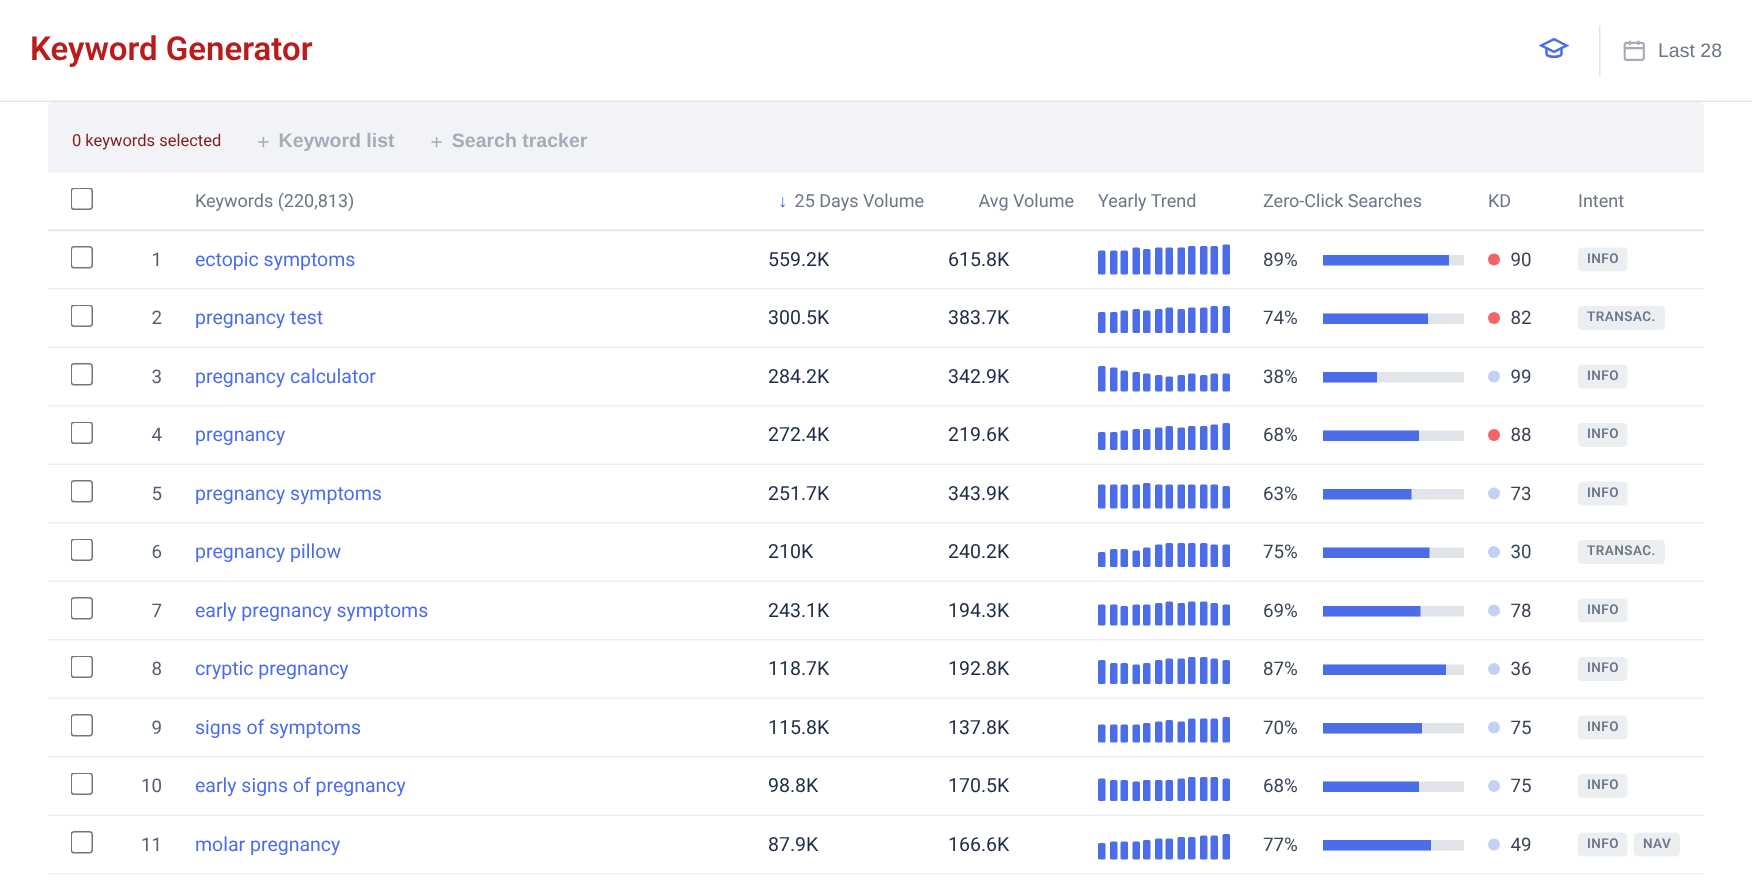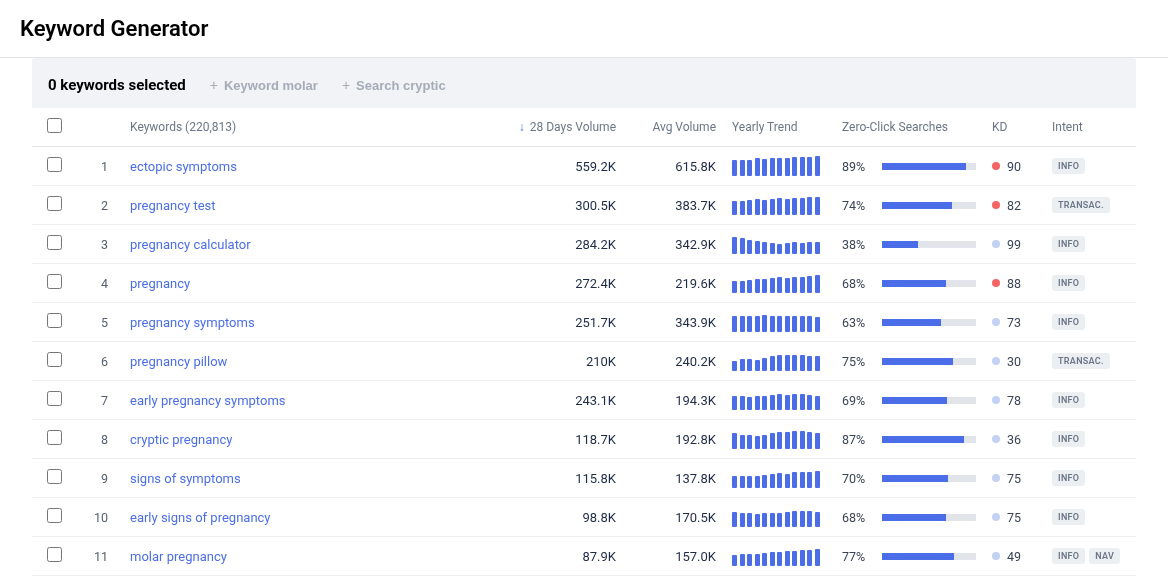--- a/index.html
+++ b/index.html
@@ -1,37 +1,37 @@
 <!DOCTYPE html>
 <html><head>
 <meta charset="utf-8">
 <style>
 * { box-sizing: border-box; margin: 0; padding: 0; }
 body { font-family: -apple-system, BlinkMacSystemFont, "Segoe UI", Roboto, Arial, sans-serif; font-size: 13px; color: #1e2b48; background: #fff; }
 
 .header { display: flex; align-items: center; justify-content: space-between; padding: 16px 20px; border-bottom: 1px solid #e1e5ea; }
-.header h1 { font-size: 22px; font-weight: 600; color: #000000; }
+.header h1 { font-size: 22px; font-weight: 600; color: #b91c1c; }
 .header-right { display: flex; align-items: center; gap: 14px; }
 .header-icon-btn { background: none; border: none; padding: 6px; cursor: pointer; color: #4b6ee8; }
 .header-divider { width: 1px; height: 34px; background: #e1e5ea; }
 .date-btn { display: flex; align-items: center; gap: 7px; background: none; border: none; cursor: pointer; color: #6b7688; font-size: 13px; padding: 4px 0; }
 
 .container { padding: 0 32px 10px 32px; }
 
 .toolbar { display: flex; align-items: center; gap: 24px; padding: 18px 16px 14px 16px; background: #f1f3f6; border-radius: 3px 3px 0 0; }
-.sel-count { color: #000000; font-size: 15px; font-weight: bold; }
+.sel-count { color: #7f1d1d; font-size: 11px; }
 .tb-btn { display: flex; align-items: center; gap: 6px; color: #a5acb8; background: none; border: none; font-size: 13px; cursor: not-allowed; font-weight: 600; }
 .tb-btn .plus { font-size: 14px; font-weight: 400; line-height: 1; }
 
 table { width: 100%; border-collapse: collapse; table-layout: fixed; }
 th { text-align: left; font-size: 12px; font-weight: 400; color: #6b7688; padding: 10px 8px; border-bottom: 1px solid #e1e5ea; background: #fff; white-space: nowrap; cursor: pointer; overflow: hidden; }
 th.right { text-align: right; }
 th .sort-arrow { color: #4b6ee8; margin-right: 2px; }
 td { padding: 9px 8px; border-bottom: 1px solid #eceff2; font-size: 13px; vertical-align: middle; }
-td.right { text-align: right; }
+td.right { }
 
 .col-cb { width: 44px; text-align: center; }
 .col-idx { width: 46px; text-align: right; color: #555f70; padding-right: 14px; font-size: 12.5px; }
 .col-kw { width: auto; }
 .col-vol28 { width: 120px; }
 .col-volavg { width: 100px; }
 .col-trend { width: 110px; }
 .col-zc { width: 150px; }
 .col-kd { width: 60px; }
 .col-intent { width: 92px; }
@@ -55,43 +55,59 @@
 .kd-val { color: #3a4457; font-size: 12.5px; }
 
 .intent-wrap { display: flex; gap: 4px; }
 .pill { display: inline-block; background: #eceff2; color: #6b7688; font-size: 9px; font-weight: 600; padding: 3px 6px; border-radius: 3px; letter-spacing: 0.3px; }
 </style>
 </head>
 <body>
 
 <div class="header">
   <h1>Keyword Generator</h1>
+  <div class="header-right">
+    <button class="header-icon-btn">
+      <svg width="20" height="20" viewBox="0 0 24 24" fill="none" stroke="#4b6ee8" stroke-width="2">
+          <path d="M22 10L12 5 2 10l10 5 10-5z"></path>
+          <path d="M6 12v5c0 1 2.7 2 6 2s6-1 6-2v-5"></path>
+        </svg>
+    </button>
+    <div class="header-divider"></div>
+    <button class="date-btn">
+      <svg width="17" height="17" viewBox="0 0 24 24" fill="none" stroke="#a5acb8" stroke-width="2">
+          <rect x="3" y="5" width="18" height="16" rx="2"></rect>
+          <path d="M3 10h18M8 3v4M16 3v4"></path>
+        </svg>
+      <span>Last 28</span>
+    </button>
+  </div>
 </div>
 
 <div class="container">
   <div class="toolbar">
     <span class="sel-count">0 keywords selected</span>
     <button class="tb-btn">
       <span class="plus">+</span>
-      <span>Keyword molar</span>
+      <span>Keyword list</span>
     </button>
     <button class="tb-btn">
       <span class="plus">+</span>
-      <span>Search cryptic</span>
+      <span>Search tracker</span>
     </button>
   </div>
 
   <table>
     <thead>
       <tr>
         <th class="col-cb"><input type="checkbox" class="cb" style=""></th>
         <th class="col-idx"></th>
         <th class="col-kw">Keywords (220,813)</th>
         <th class="col-gap"></th>
-        <th class="col-vol28 right"><span class="sort-arrow">↓</span> <span>28 Days Volume</span></th>
+        <th class="col-vol28 right"><span class="sort-arrow">↓</span> <span>25 Days Volume</span></th>
         <th class="col-volavg right">Avg Volume</th>
         <th class="col-trend">Yearly Trend</th>
         <th class="col-zc">Zero-Click Searches</th>
         <th class="col-kd">KD</th>
         <th class="col-intent">Intent</th>
       </tr>
     </thead>
     <tbody id="tbody">
         <tr>
           <td class="col-cb"><input type="checkbox" class="cb" style=""></td>
@@ -522,21 +538,21 @@
               <span class="pill">INFO</span>
             </div>
           </td>
         </tr>
         <tr>
           <td class="col-cb"><input type="checkbox" class="cb" style=""></td>
           <td class="col-idx">11</td>
           <td class="col-kw"><a href="#" class="kw-link">molar pregnancy</a></td>
           <td class="col-gap"></td>
           <td class="col-vol28 right">87.9K</td>
-          <td class="col-volavg right">157.0K</td>
+          <td class="col-volavg right">166.6K</td>
           <td class="col-trend">
             <div class="spark">
               <div class="bar" style="height:11px"></div>
               <div class="bar" style="height:12px"></div>
               <div class="bar" style="height:12px"></div>
               <div class="bar" style="height:12px"></div>
               <div class="bar" style="height:13px"></div>
               <div class="bar" style="height:14px"></div>
               <div class="bar" style="height:14px"></div>
               <div class="bar" style="height:15px"></div>

